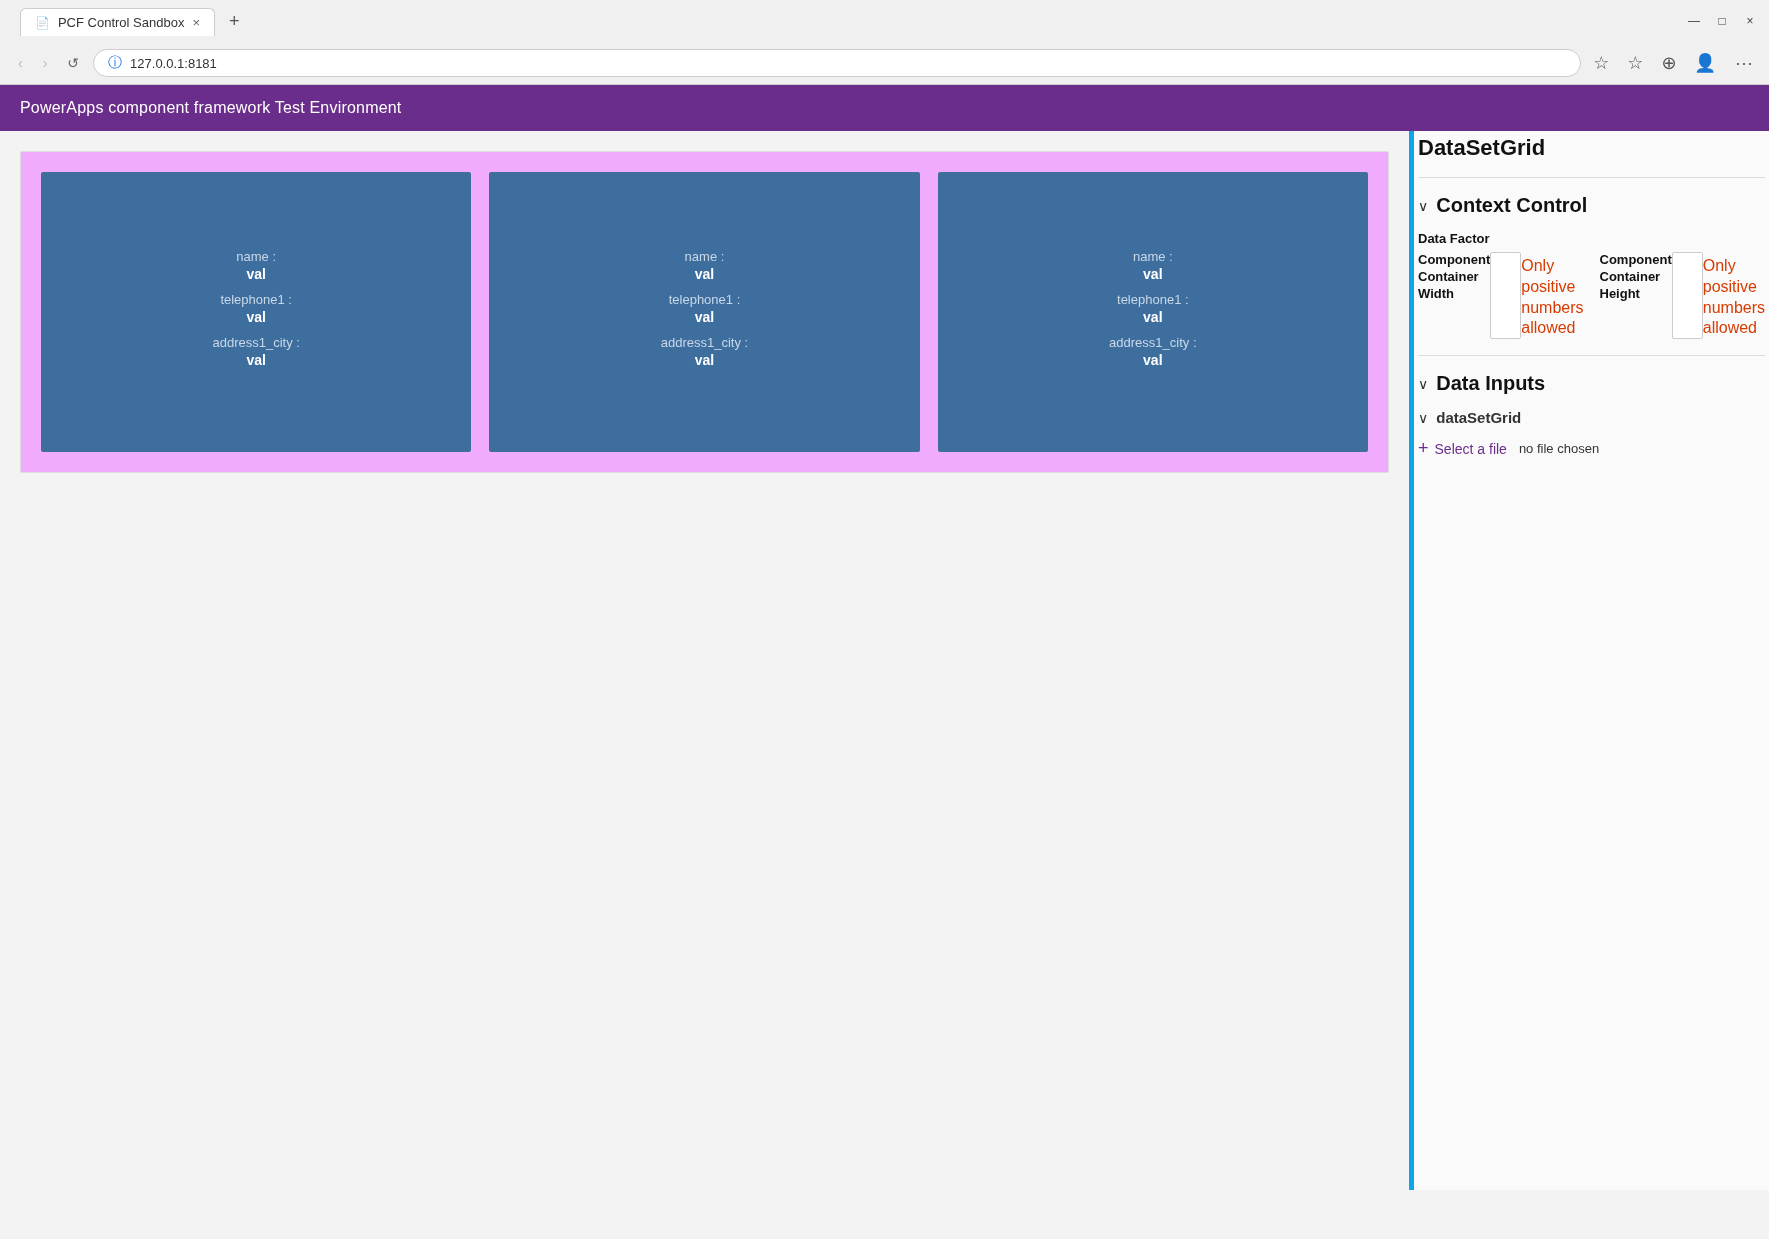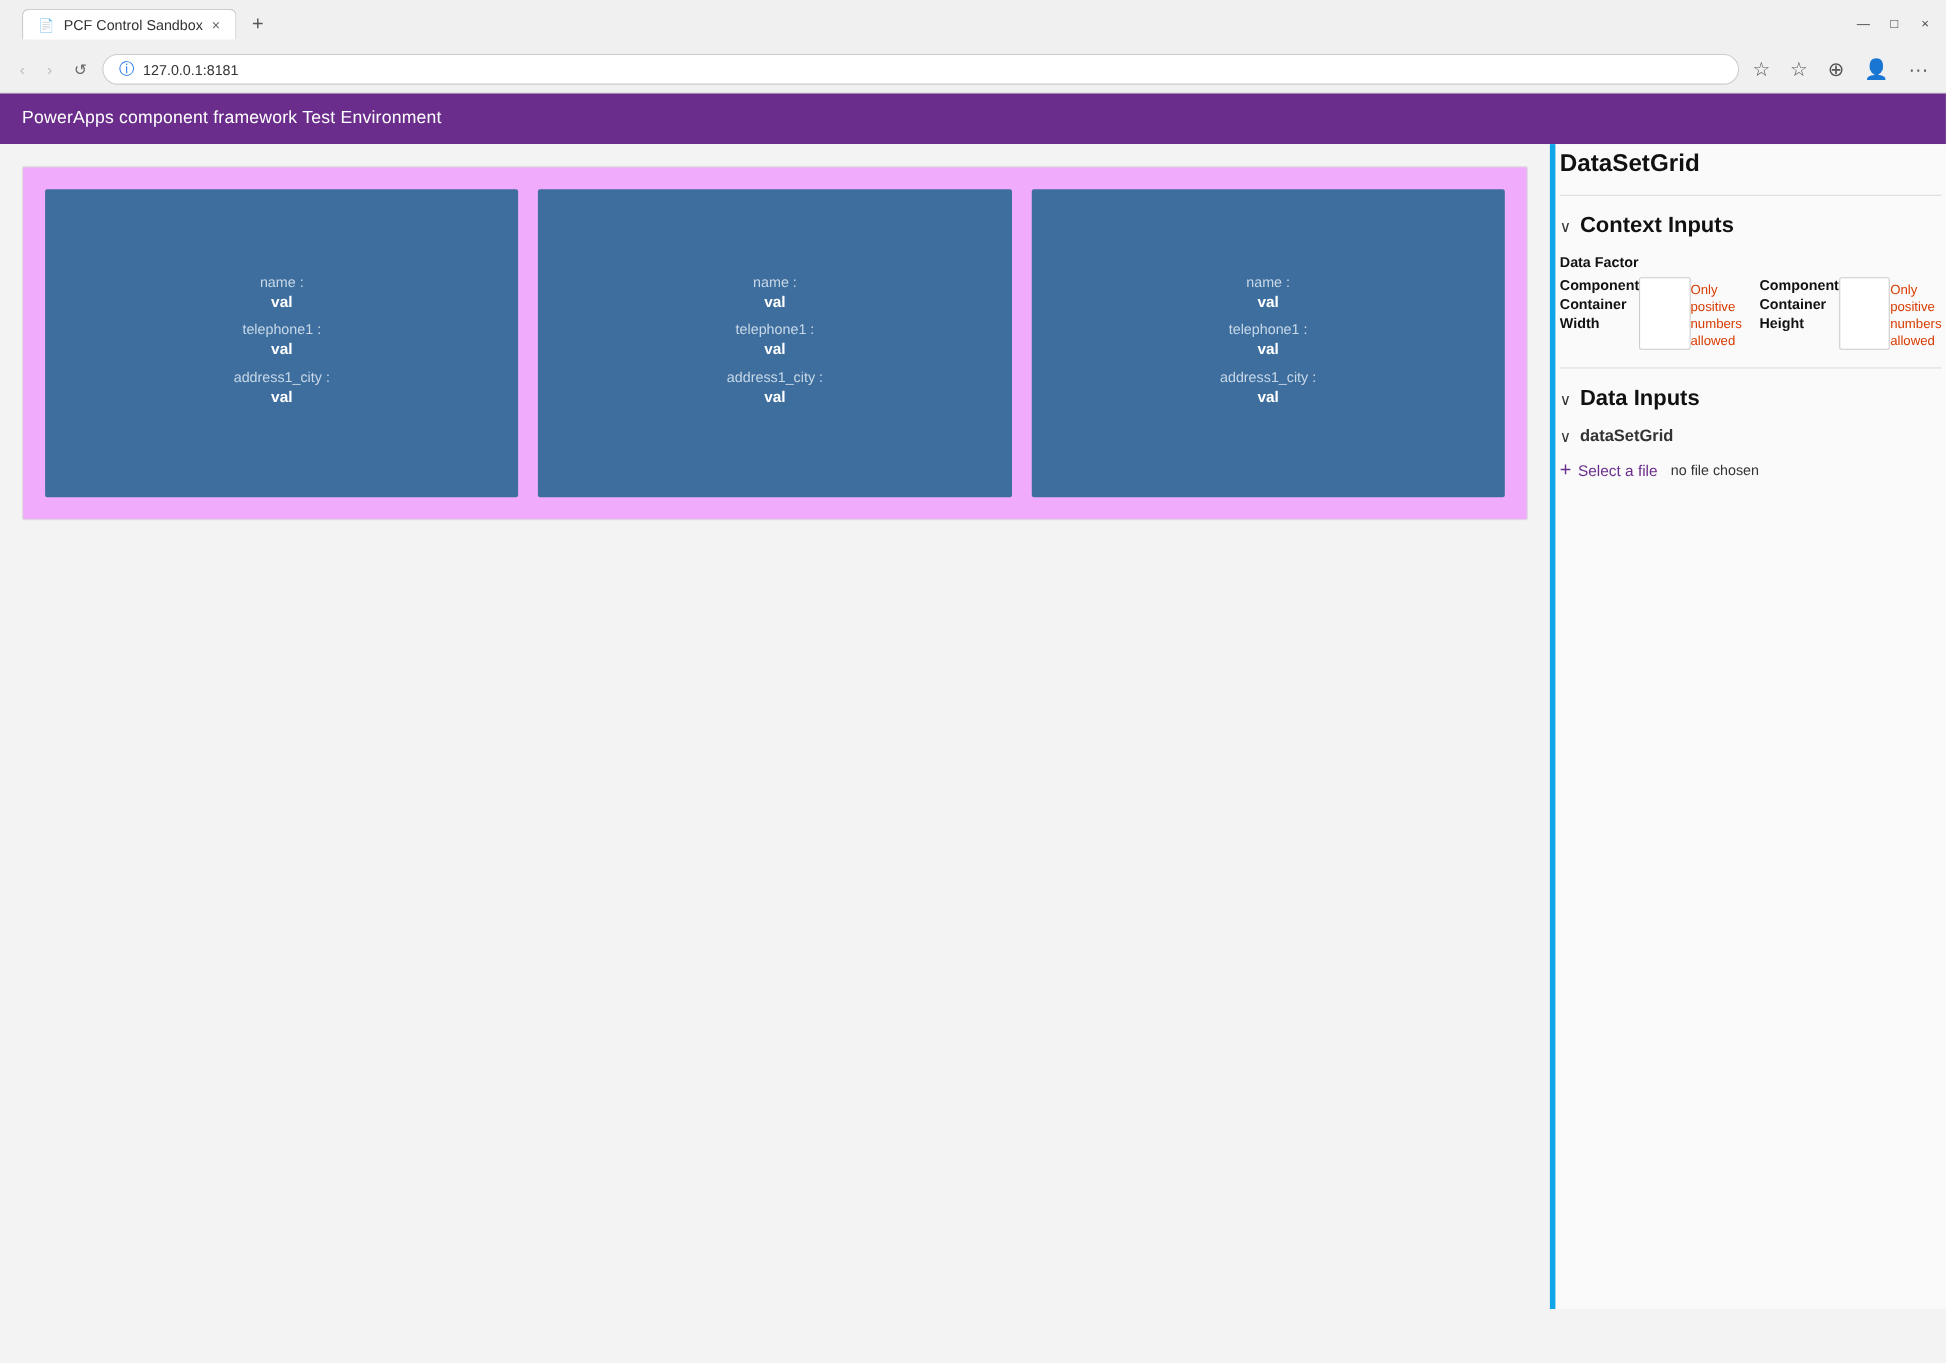--- a/index.html
+++ b/index.html
@@ -241,21 +241,21 @@
       padding: 6px 10px;
       border: 1px solid #ccc;
       border-radius: 2px;
       font-size: 14px;
       background: #fff;
       width: 100%;
     }
 
     .error-text {
       color: #d83b01;
-      font-size: 12px;
+      font-size: 16px;
       margin-top: 4px;
       line-height: 1.3;
     }
 
     .divider {
       border: none;
       border-top: 1px solid #ddd;
       margin: 16px 0;
     }
 
@@ -398,21 +398,21 @@
   </div>
 
   <div class="sidebar">
     <div class="sidebar-title">DataSetGrid</div>
 
     <hr class="divider">
 
     
     <div class="section-header">
       <span class="chevron-icon">∨</span>
-      <span class="section-title">Context Inputs</span>
+      <span class="section-title">Context Control</span>
     </div>
 
     <label class="form-label">Data Factor</label>
 
     <div class="two-col">
       <div class="form-group">
         <span class="multi-line-label">Component Container Width</span>
         <input type="text" class="form-input" style="">
         <span class="error-text">Only positive numbers allowed</span>
       </div>

